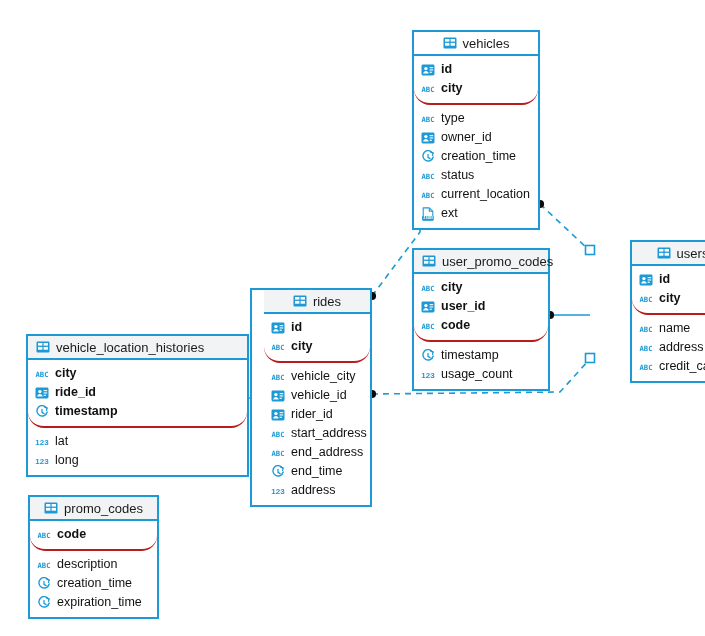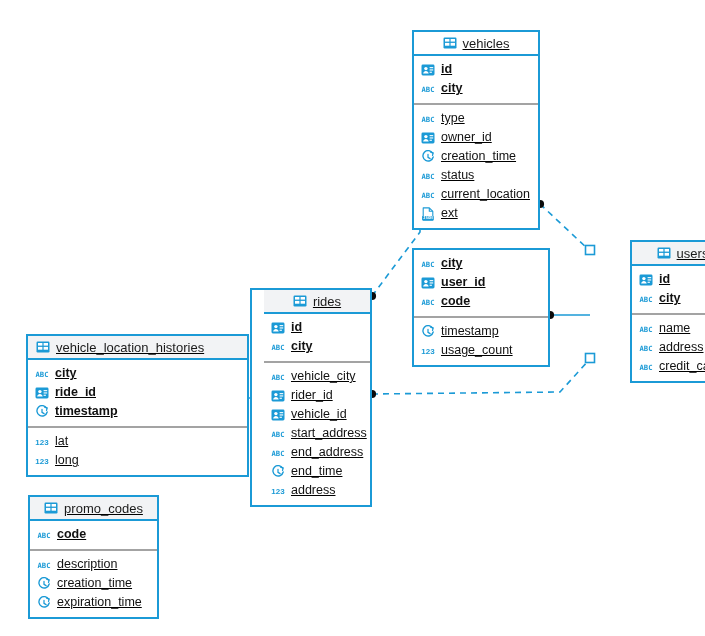--- a/index.html
+++ b/index.html
@@ -29,21 +29,20 @@
     height: 636px;
     pointer-events: none;
     z-index: 1;
   }
   .table-node {
     position: absolute;
     box-sizing: border-box;
     border: 2px solid #1b9ad6;
     background: #ffffff;
     z-index: 2;
-    text-decoration: underline;
   }
   .tbl-header {
     box-sizing: border-box;
     height: 24px;
     display: flex;
     align-items: center;
     gap: 6px;
     padding: 0 8px;
     font-size: 13px;
     color: #1a1a1a;
@@ -55,21 +54,22 @@
     justify-content: center;
   }
   .tbl-header.plain {
     background: #ffffff;
   }
   .tbl-section {
     box-sizing: border-box;
     padding: 4px 0 5px 0;
   }
   .tbl-section.pk {
-    border-bottom: 2px solid #a3a3a3;
+    border-bottom: 2px solid #b91c1c;
+    border-radius: 16px;
   }
   .col-row {
     box-sizing: border-box;
     display: flex;
     align-items: center;
     gap: 6px;
     padding: 0 7px;
     height: 19px;
     font-size: 12.5px;
     color: #111111;
@@ -272,20 +272,32 @@
           <span class="ico">
             <svg viewBox="0 0 14 14" width="14" height="14">
               <text x="7" y="9.6" text-anchor="middle" fill="#1b9ad6" font-size="7.2" font-family="&quot;DejaVu Sans Mono&quot;, monospace" font-weight="bold">ABC</text>
             </svg>
           </span>
           <span class="col-label">credit_card</span>
         </div>
       </div>
     </div>
     <div class="table-node" style="left: 412px; top: 248px; width: 138px;">
+      <div class="tbl-header">
+        <span class="ico">
+          <svg viewBox="0 0 14 14" width="14" height="14">
+            <rect x="0.5" y="1.5" width="13" height="11" rx="1.2" fill="#1b9ad6"></rect>
+            <rect x="2" y="3" width="4.4" height="2.6" fill="#ffffff"></rect>
+            <rect x="7.6" y="3" width="4.4" height="2.6" fill="#ffffff"></rect>
+            <rect x="2" y="6.9" width="4.4" height="2.8" fill="#ffffff"></rect>
+            <rect x="7.6" y="6.9" width="4.4" height="2.8" fill="#ffffff"></rect>
+          </svg>
+        </span>
+        <span>user_promo_codes</span>
+      </div>
       <div class="tbl-section pk">
         <div class="col-row bold">
           <span class="ico">
             <svg viewBox="0 0 14 14" width="14" height="14">
               <text x="7" y="9.6" text-anchor="middle" fill="#1b9ad6" font-size="7.2" font-family="&quot;DejaVu Sans Mono&quot;, monospace" font-weight="bold">ABC</text>
             </svg>
           </span>
           <span class="col-label">city</span>
         </div>
         <div class="col-row bold">
@@ -380,34 +392,34 @@
           <span class="ico">
             <svg viewBox="0 0 14 14" width="14" height="14">
               <rect x="0.5" y="1.5" width="13" height="11" rx="1.4" fill="#1b9ad6"></rect>
               <circle cx="4.9" cy="5.6" r="1.7" fill="#ffffff"></circle>
               <path d="M2.1 10.4c0.3-1.6 1.5-2.5 2.8-2.5s2.5 0.9 2.8 2.5z" fill="#ffffff"></path>
               <rect x="8.6" y="4.1" width="3.6" height="1.1" fill="#ffffff"></rect>
               <rect x="8.6" y="6.4" width="3.6" height="1.1" fill="#ffffff"></rect>
               <rect x="8.6" y="8.7" width="2.3" height="1.1" fill="#ffffff"></rect>
             </svg>
           </span>
+          <span class="col-label">vehicle_id</span>
+        </div>
+        <div class="col-row">
+          <span class="ico">
+            <svg viewBox="0 0 14 14" width="14" height="14">
+              <rect x="0.5" y="1.5" width="13" height="11" rx="1.4" fill="#1b9ad6"></rect>
+              <circle cx="4.9" cy="5.6" r="1.7" fill="#ffffff"></circle>
+              <path d="M2.1 10.4c0.3-1.6 1.5-2.5 2.8-2.5s2.5 0.9 2.8 2.5z" fill="#ffffff"></path>
+              <rect x="8.6" y="4.1" width="3.6" height="1.1" fill="#ffffff"></rect>
+              <rect x="8.6" y="6.4" width="3.6" height="1.1" fill="#ffffff"></rect>
+              <rect x="8.6" y="8.7" width="2.3" height="1.1" fill="#ffffff"></rect>
+            </svg>
+          </span>
           <span class="col-label">rider_id</span>
-        </div>
-        <div class="col-row">
-          <span class="ico">
-            <svg viewBox="0 0 14 14" width="14" height="14">
-              <rect x="0.5" y="1.5" width="13" height="11" rx="1.4" fill="#1b9ad6"></rect>
-              <circle cx="4.9" cy="5.6" r="1.7" fill="#ffffff"></circle>
-              <path d="M2.1 10.4c0.3-1.6 1.5-2.5 2.8-2.5s2.5 0.9 2.8 2.5z" fill="#ffffff"></path>
-              <rect x="8.6" y="4.1" width="3.6" height="1.1" fill="#ffffff"></rect>
-              <rect x="8.6" y="6.4" width="3.6" height="1.1" fill="#ffffff"></rect>
-              <rect x="8.6" y="8.7" width="2.3" height="1.1" fill="#ffffff"></rect>
-            </svg>
-          </span>
-          <span class="col-label">vehicle_id</span>
         </div>
         <div class="col-row">
           <span class="ico">
             <svg viewBox="0 0 14 14" width="14" height="14">
               <text x="7" y="9.6" text-anchor="middle" fill="#1b9ad6" font-size="7.2" font-family="&quot;DejaVu Sans Mono&quot;, monospace" font-weight="bold">ABC</text>
             </svg>
           </span>
           <span class="col-label">start_address</span>
         </div>
         <div class="col-row">

